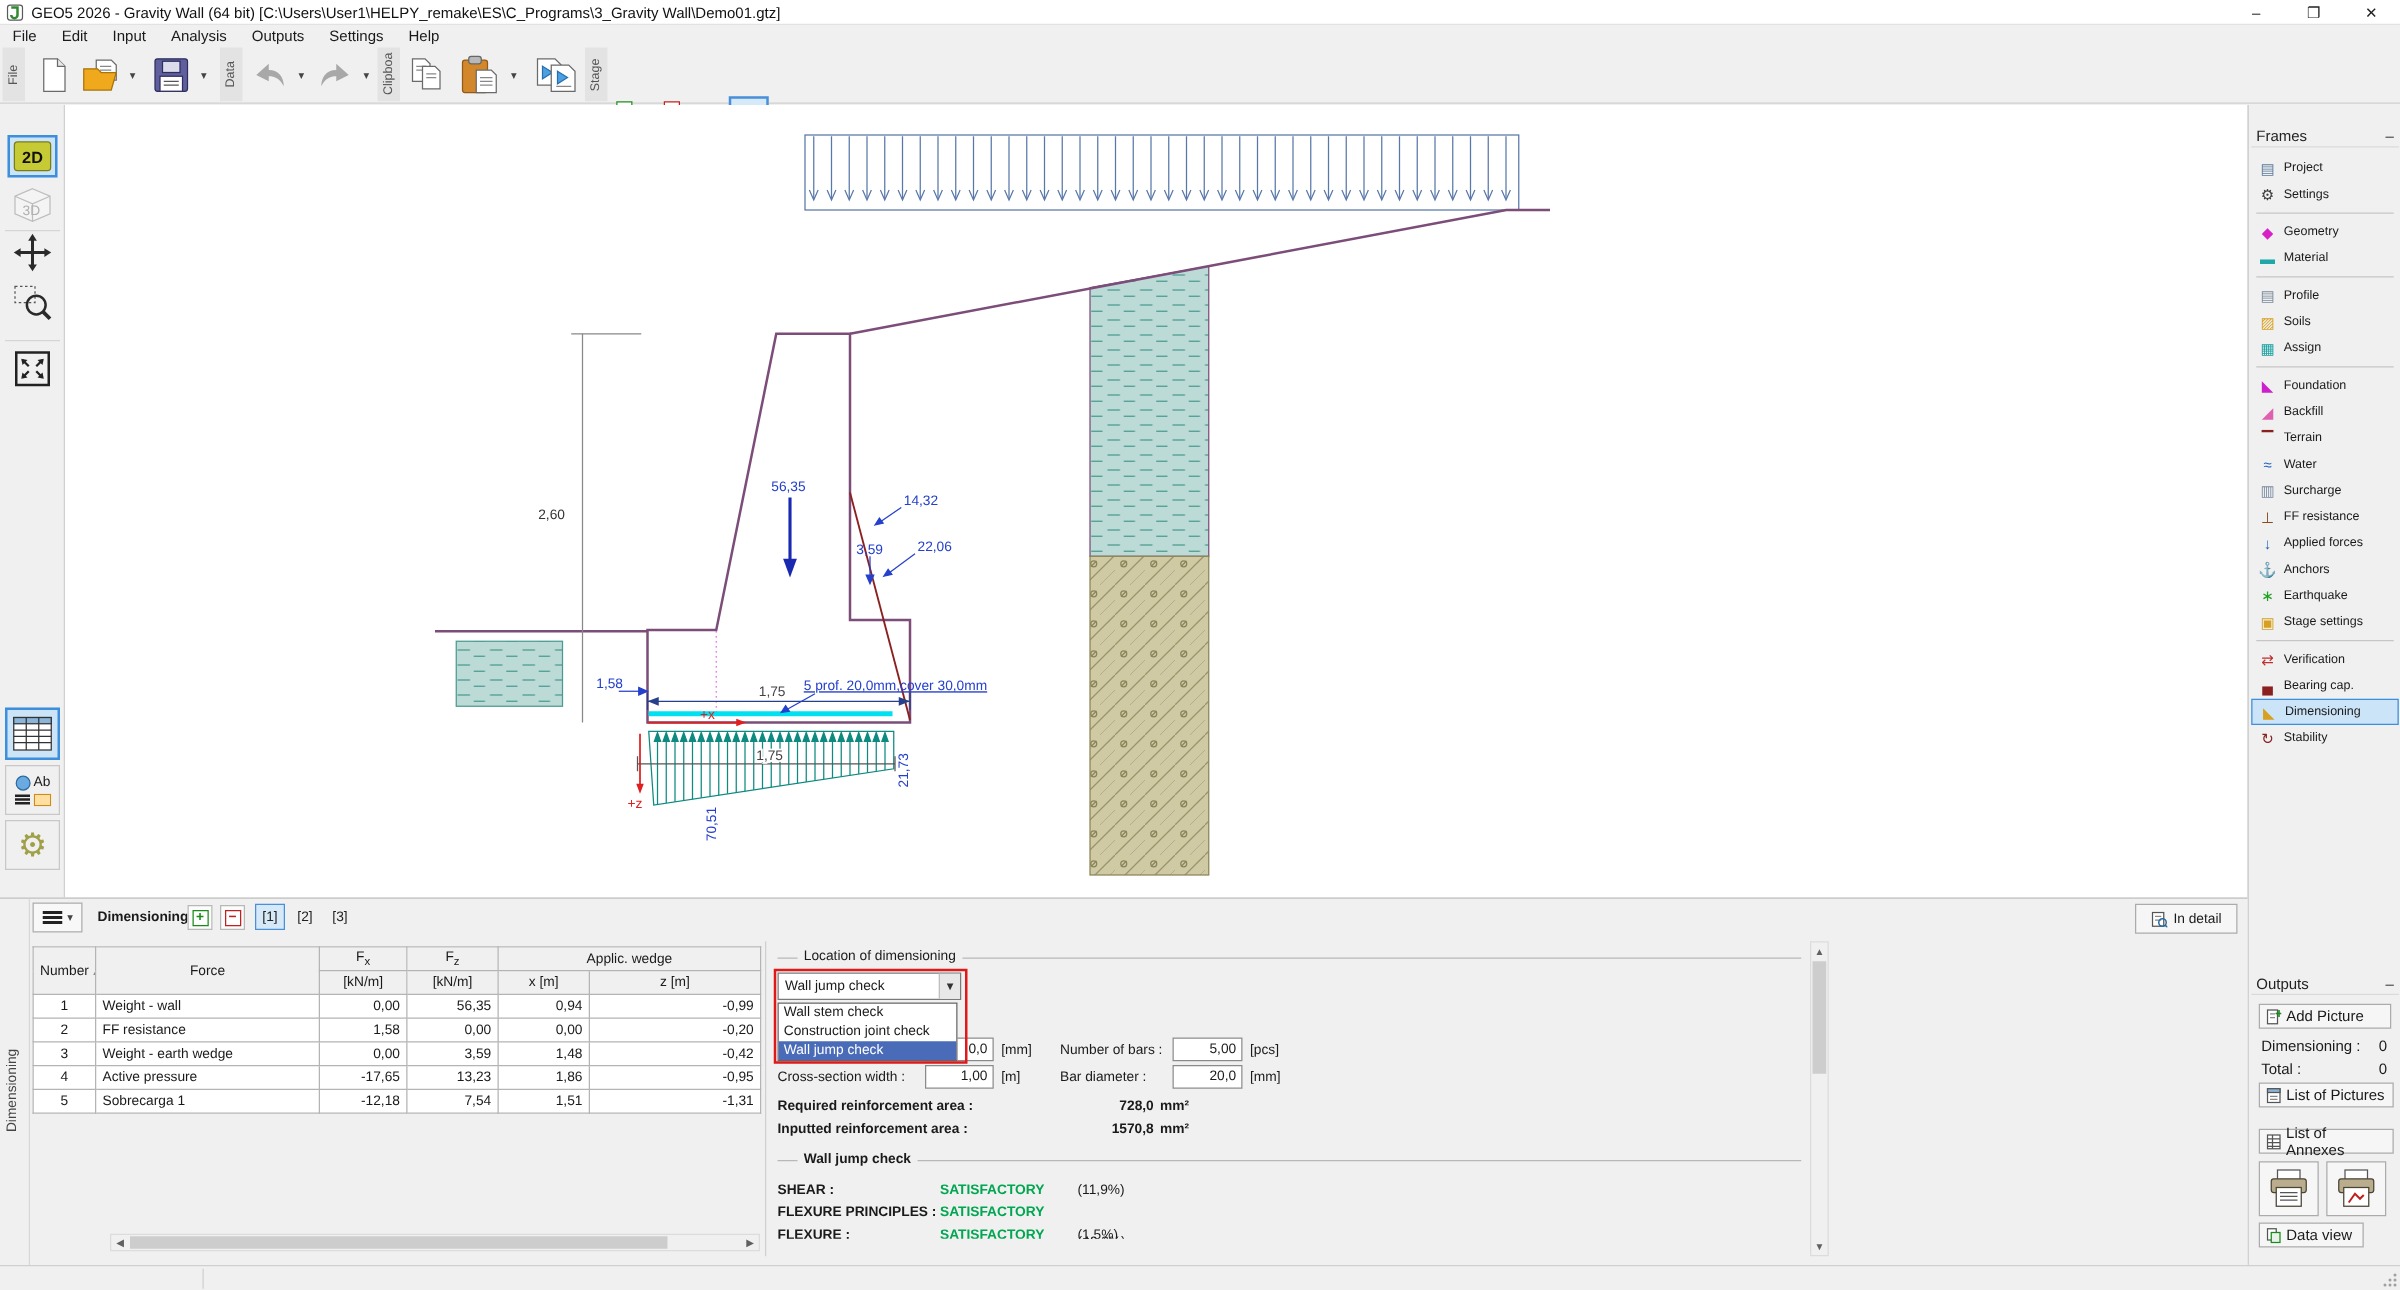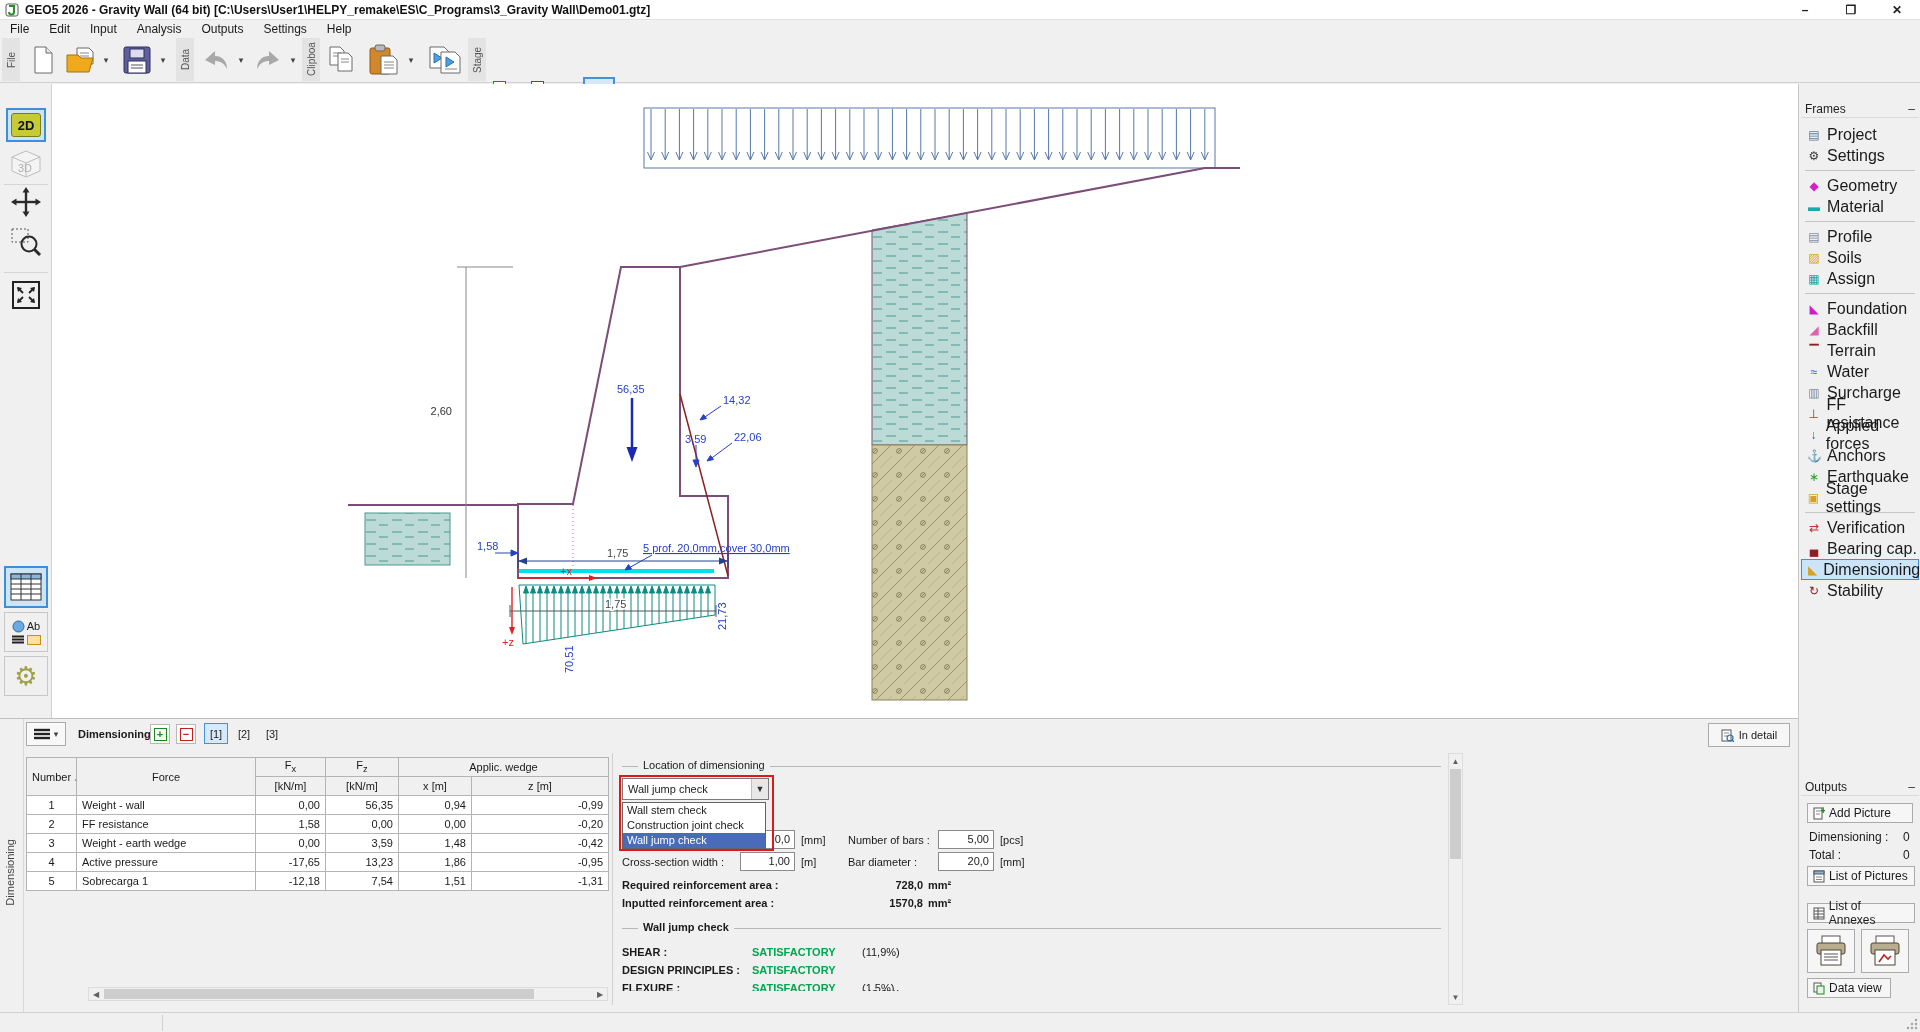--- a/index.html
+++ b/index.html
@@ -1,21 +1,21 @@
 <!DOCTYPE html>
 <html><head>
 <meta charset="utf-8">
 <style>
   * { box-sizing: border-box; margin:0; padding:0; }
   html,body { width:1920px; height:1032px; overflow:hidden; }
   body { font-family:"Liberation Sans",sans-serif; font-size:11px; background:#f0f0f0; position:relative; color:#1a1a1a; }
   .abs { position:absolute; }
 
   
-  #titlebar { left:0; top:0; width:1920px; height:20px; background:#ffffff; border-bottom:1px solid #e2e2e2; display:flex; align-items:center;font-weight:bold; }
+  #titlebar { left:0; top:0; width:1920px; height:20px; background:#ffffff; border-bottom:1px solid #e2e2e2; display:flex; align-items:center; }
   #titlebar .title { font-size:12px; margin-left:6px; color:#111; }
   .winbtn { width:46px; height:20px; display:flex; align-items:center; justify-content:center; font-size:12px; color:#222; }
   #win-controls { position:absolute; right:0; top:0; display:flex; }
 
   
   #menubar { left:0; top:20px; width:1920px; height:17px; background:#f0f0f0; display:flex; align-items:center; }
   .menu-item { padding:1px 10px; font-size:12px; }
 
   
   #toolbar { left:0; top:37px; width:1920px; height:46px; background:#f0f0f0; border-bottom:1px solid #d0d0d0; }
@@ -41,21 +41,21 @@
   #canvas { left:52px; top:84px; width:1746px; height:634px; background:#ffffff; }
 
   
   #rightcol { left:1798px; top:84px; width:122px; height:928px; background:#f0f0f0; border-left:1px solid #c8c8c8; }
   .panel-head { position:absolute; left:2px; width:118px; height:18px; display:flex; align-items:center; justify-content:space-between;
                 padding:0 4px; font-size:12px; color:#222; border-bottom:1px solid #dadada; }
   .minbox { font-size:12px; color:#333; }
   .frame-item { display:flex; align-items:center; height:21px; margin:0 2px; padding-left:6px; gap:6px; }
   .frame-item.selected { background:#cce4f7; border:1px solid #3d8edb; }
   .fi-icon { width:14px; font-size:12px; text-align:center; }
-  .fi-label { font-size:16px; }
+  .fi-label { font-size:10px;text-align:right; }
   .fi-divider { height:1px; background:#c6c6c6; margin:4px 6px; }
   .outbtn { position:absolute; background:#f6f6f6; border:1px solid #ababab; display:flex; align-items:center; gap:4px; padding:0 5px; font-size:12px; }
   .outlabel { position:absolute; font-size:12px; }
 
   
   #bottom { left:0; top:718px; width:1798px; height:294px; background:#f0f0f0; border-top:1px solid #c0c0c0; }
   #bp-side { position:absolute; left:0; top:0; width:24px; height:294px; border-right:1px solid #d8d8d8; }
   #bp-side .rot { position:absolute; left:4px; top:120px; writing-mode:vertical-rl; transform:rotate(180deg); color:#444; font-size:11px; }
   .bp-tab { position:absolute; top:4px; height:21px; display:flex; align-items:center; justify-content:center; font-size:11px; color:#222; padding:0 4px; }
   .bp-tab.selected { border:1px solid #4a90d9; background:#d6e9f8; }
@@ -867,21 +867,21 @@
     <span class="flabel fbold" style="left:7px;top:146px">Inputted reinforcement area :</span>
     <span class="flabel fbold" style="left:240px;top:146px;width:68px;text-align:right">1570,8</span>
     <span class="flabel fbold" style="left:313px;top:146px">mm²</span>
 
     <div class="abs" style="left:7px;top:177px;width:819px;height:1px;background:#b8b8b8"></div>
     <span class="flabel fbold" style="left:23px;top:170px;background:#f0f0f0;padding:0 5px">Wall jump check</span>
     <div id="checks">
         <span class="flabel fbold" style="left: 7px; top: 195px;">SHEAR :</span>
         <span class="flabel fbold" style="left: 137px; top: 195px; color: rgb(0, 166, 81);">SATISFACTORY</span>
         <span class="flabel " style="left: 247px; top: 195px;">(11,9%)</span>
-        <span class="flabel fbold" style="left: 7px; top: 213px;">DESIGN PRINCIPLES :</span>
+        <span class="flabel fbold" style="left: 7px; top: 213px;">FLEXURE PRINCIPLES :</span>
         <span class="flabel fbold" style="left: 137px; top: 213px; color: rgb(0, 166, 81);">SATISFACTORY</span>
         <span class="flabel " style="left: 247px; top: 213px; margin-top: 24px;">(46,3%)</span>
         <span class="flabel fbold" style="left: 7px; top: 231px;">FLEXURE :</span>
         <span class="flabel fbold" style="left: 137px; top: 231px; color: rgb(0, 166, 81);">SATISFACTORY</span>
         <span class="flabel " style="left: 247px; top: 231px;">(1,5%)</span>
       </div>
   </div>
 
   <div class="scroll" style="left:1448px;top:34px;width:15px;height:252px">
     <div class="sarrow" style="left:1px;top:1px;width:11px;height:12px">▲</div>

